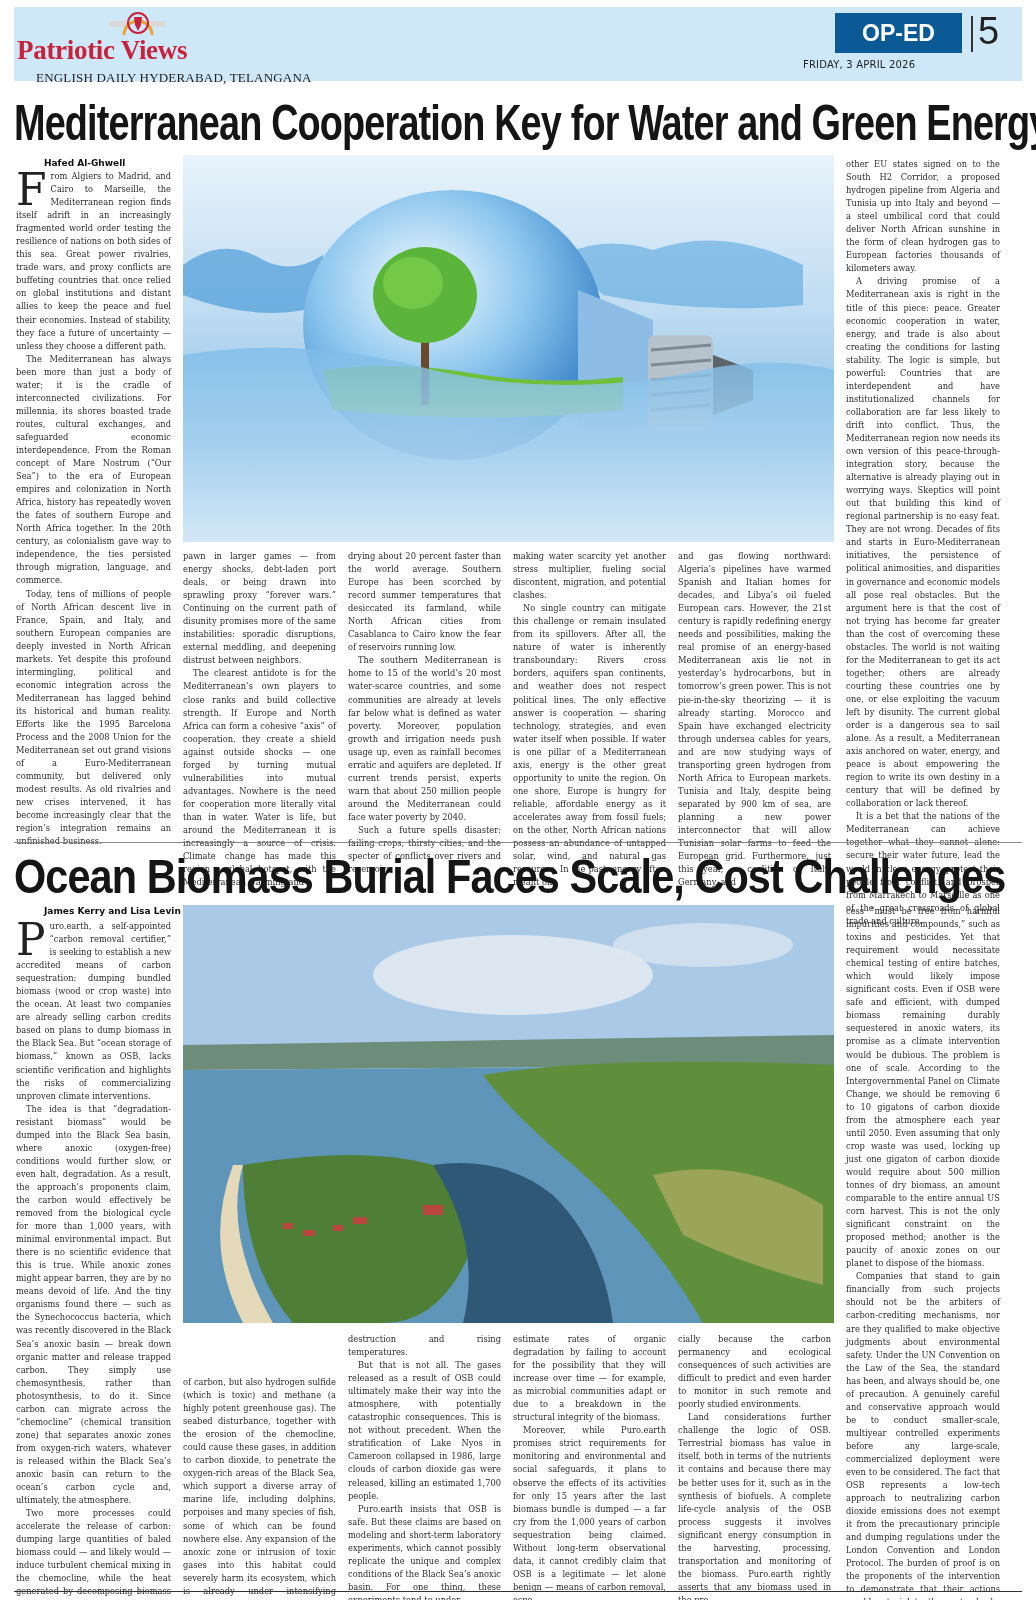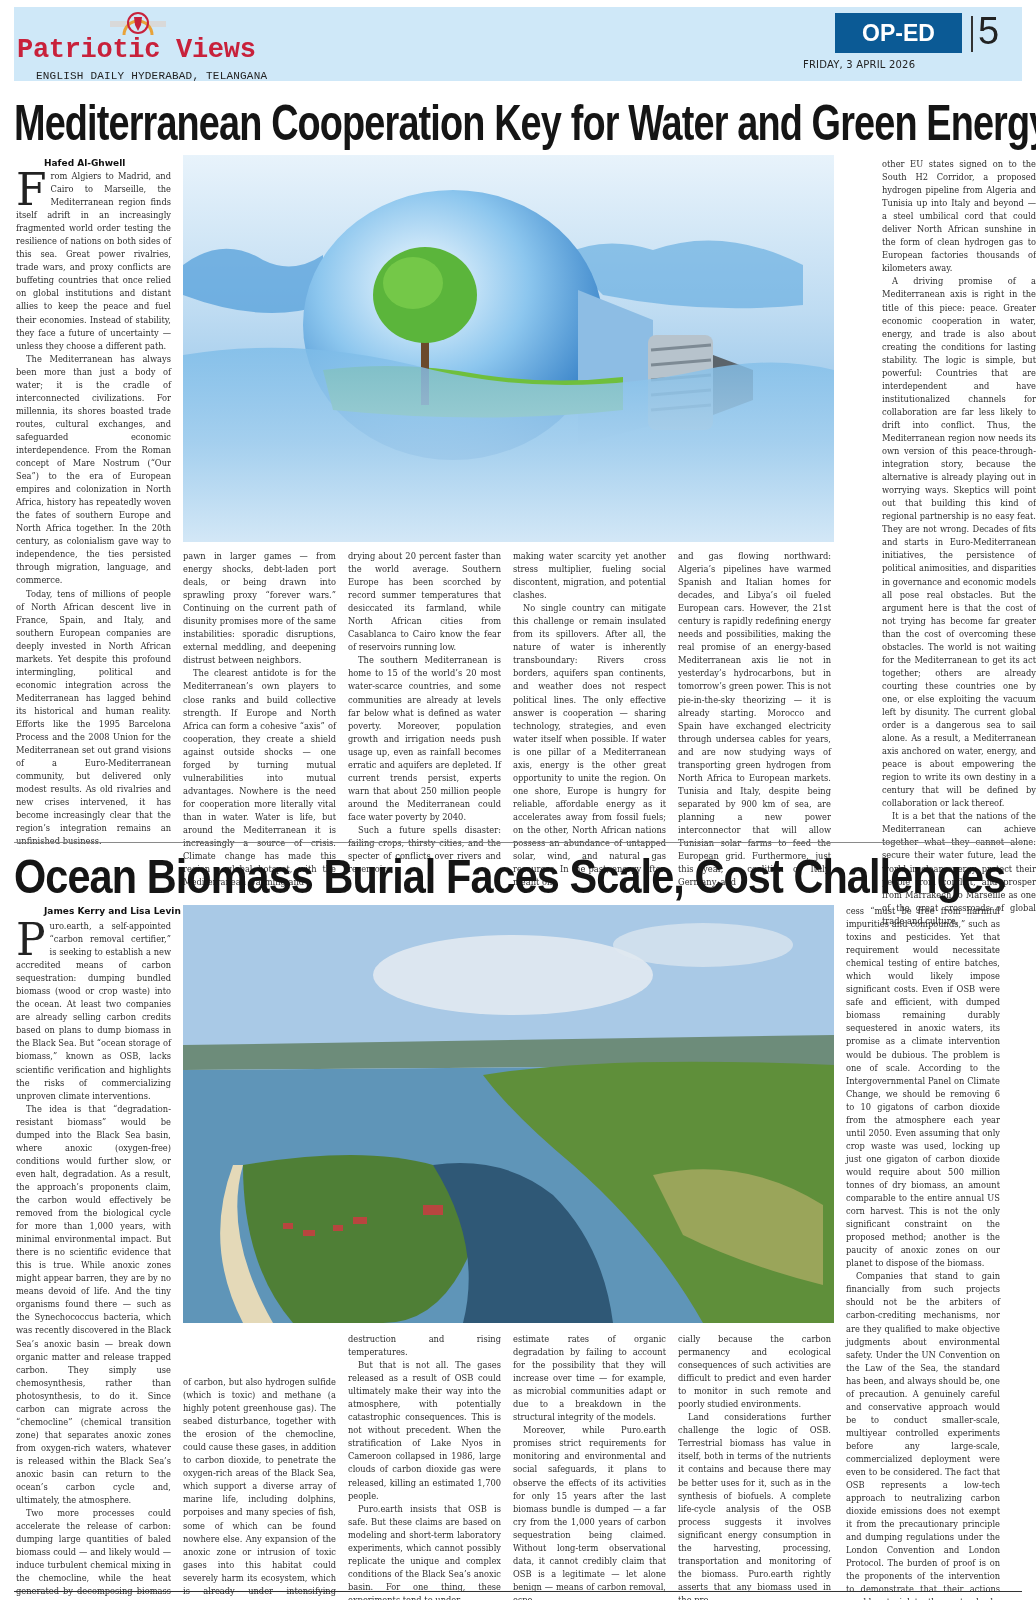--- a/index.html
+++ b/index.html
@@ -1,20 +1,20 @@
 <!DOCTYPE html>
 <html><head>
 <meta charset="utf-8">
 <style>
   html, body { margin: 0; padding: 0; background: #ffffff; }
   body { width: 1036px; height: 1600px; position: relative; overflow: hidden; font-family: "DejaVu Serif", serif; color: #2a2a2a; }
   .masthead { position: absolute; left: 14px; top: 7px; width: 1008px; height: 74px; background: #cfe8f8; }
   .logo-emblem { position: absolute; left: 94px; top: 4px; width: 60px; height: 24px; }
-  .logo-text { position: absolute; left: 3px; top: 28px; font-family: Liberation Mono, monospace; font-weight: bold; font-size: 27px; color: #c8213b; letter-spacing: -0.3px; }
-  .logo-sub { position: absolute; left: 22px; top: 63px; font-family: Liberation Mono, monospace; font-size: 11px; color: #222; letter-spacing: 0.2px; }
+  .logo-text { position: absolute; left: 3px; top: 28px; font-family: Liberation Serif, serif; font-weight: bold; font-size: 27px; color: #c8213b; letter-spacing: -0.3px; }
+  .logo-sub { position: absolute; left: 22px; top: 63px; font-family: Liberation Serif, serif; font-size: 13px; color: #222; letter-spacing: 0.2px; }
   .section-box { position: absolute; left: 821px; top: 6px; width: 127px; height: 40px; background: #0b5a95; color: #fff; font-family: "Liberation Sans", sans-serif; font-weight: bold; font-size: 23px; text-align: center; line-height: 40px; }
   .page-sep { position: absolute; left: 957px; top: 9px; width: 2px; height: 36px; background: #333; }
   .page-num { position: absolute; left: 964px; top: 0px; font-family: "Liberation Sans", sans-serif; font-size: 38px; color: #222; line-height: 48px; }
   .dateline { position: absolute; left: 789px; top: 52px; font-family: "DejaVu Sans", sans-serif; font-size: 10px; color: #222; letter-spacing: 0.2px; }
 
   .headline { position: absolute; left: 14px; width: 1008px; font-family: "Liberation Sans", sans-serif; font-weight: bold; color: #151515; white-space: nowrap; transform-origin: left top; letter-spacing: -1px; }
   .hl1 { top: 94px; font-size: 44px; transform: scaleX(0.86) scaleY(1.15); }
   .hl2 { top: 848px; font-size: 46px; transform: scaleX(0.9) scaleY(1.05); }
 
   .byline { position: absolute; font-family: "DejaVu Sans", sans-serif; font-weight: bold; font-size: 9px; color: #111; padding-left: 28px; }
@@ -99,21 +99,21 @@
   <p>The southern Mediterranean is home to 15 of the world’s 20 most water-scarce countries, and some communities are already at levels far below what is defined as water poverty. Moreover, population growth and irrigation needs push usage up, even as rainfall becomes erratic and aquifers are depleted. If current trends persist, experts warn that about 250 million people around the Mediterranean could face water poverty by 2040.</p>
   <p>Such a future spells disaster: failing crops, thirsty cities, and the specter of conflicts over rivers and reservoirs,</p>
 </div>
 <div class="col" style="left:513px; top:550px; width:153px;">
   <p class="first">making water scarcity yet another stress multiplier, fueling social discontent, migration, and potential clashes.</p>
   <p>No single country can mitigate this challenge or remain insulated from its spillovers. After all, the nature of water is inherently transboundary: Rivers cross borders, aquifers span continents, and weather does not respect political lines. The only effective answer is cooperation — sharing technology, strategies, and even water itself when possible. If water is one pillar of a Mediterranean axis, energy is the other great opportunity to unite the region. On one shore, Europe is hungry for reliable, affordable energy as it accelerates away from fossil fuels; on the other, North African nations possess an abundance of untapped solar, wind, and natural gas resources. In the past, energy often meant oil</p>
 </div>
 <div class="col" style="left:678px; top:550px; width:153px;">
   <p class="first">and gas flowing northward: Algeria’s pipelines have warmed Spanish and Italian homes for decades, and Libya’s oil fueled European cars. However, the 21st century is rapidly redefining energy needs and possibilities, making the real promise of an energy-based Mediterranean axis lie not in yesterday’s hydrocarbons, but in tomorrow’s green power. This is not pie-in-the-sky theorizing — it is already starting. Morocco and Spain have exchanged electricity through undersea cables for years, and are now studying ways of transporting green hydrogen from North Africa to European markets. Tunisia and Italy, despite being separated by 900 km of sea, are planning a new power interconnector that will allow Tunisian solar farms to feed the European grid. Furthermore, just this year, a coalition of Italy, Germany, and</p>
 </div>
-<div class="col" style="left:846px; top:158px; width:154px;margin-left:36px;">
+<div class="col" style="left:846px; top:158px; width:154px;">
   <p class="first">other EU states signed on to the South H2 Corridor, a proposed hydrogen pipeline from Algeria and Tunisia up into Italy and beyond — a steel umbilical cord that could deliver North African sunshine in the form of clean hydrogen gas to European factories thousands of kilometers away.</p>
   <p>A driving promise of a Mediterranean axis is right in the title of this piece: peace. Greater economic cooperation in water, energy, and trade is also about creating the conditions for lasting stability. The logic is simple, but powerful: Countries that are interdependent and have institutionalized channels for collaboration are far less likely to drift into conflict. Thus, the Mediterranean region now needs its own version of this peace-through-integration story, because the alternative is already playing out in worrying ways. Skeptics will point out that building this kind of regional partnership is no easy feat. They are not wrong. Decades of fits and starts in Euro-Mediterranean initiatives, the persistence of political animosities, and disparities in governance and economic models all pose real obstacles. But the argument here is that the cost of not trying has become far greater than the cost of overcoming these obstacles. The world is not waiting for the Mediterranean to get its act together; others are already courting these countries one by one, or else exploiting the vacuum left by disunity. The current global order is a dangerous sea to sail alone. As a result, a Mediterranean axis anchored on water, energy, and peace is about empowering the region to write its own destiny in a century that will be defined by collaboration or lack thereof.</p>
   <p>It is a bet that the nations of the Mediterranean can achieve together what they cannot alone: secure their water future, lead the world in clean energy, protect their people from conflict, and prosper from Marrakech to Marseille as one of the great crossroads of global trade and culture.</p>
 </div>
 
 <div class="rule" style="top:842px;"></div>
 
 <div class="headline hl2">Ocean Biomass Burial Faces Scale, Cost Challenges</div>
 <div class="byline" style="left:16px; top:906px;">James Kerry and Lisa Levin</div>
 
@@ -146,21 +146,21 @@
 </div>
 <div class="col" style="left:183px; top:1376px; width:153px;">
   <p class="first">of carbon, but also hydrogen sulfide (which is toxic) and methane (a highly potent greenhouse gas). The seabed disturbance, together with the erosion of the chemocline, could cause these gases, in addition to carbon dioxide, to penetrate the oxygen-rich areas of the Black Sea, which support a diverse array of marine life, including dolphins, porpoises and many species of fish, some of which can be found nowhere else. Any expansion of the anoxic zone or intrusion of toxic gases into this habitat could severely harm its ecosystem, which is already under intensifying pressure from overfishing, pollution (including chemical, plastic and noise pollution), habitat</p>
 </div>
 <div class="col" style="left:348px; top:1333px; width:153px;">
   <p class="first">destruction and rising temperatures.</p>
   <p>But that is not all. The gases released as a result of OSB could ultimately make their way into the atmosphere, with potentially catastrophic consequences. This is not without precedent. When the stratification of Lake Nyos in Cameroon collapsed in 1986, large clouds of carbon dioxide gas were released, killing an estimated 1,700 people.</p>
   <p>Puro.earth insists that OSB is safe. But these claims are based on modeling and short-term laboratory experiments, which cannot possibly replicate the unique and complex conditions of the Black Sea’s anoxic basin. For one thing, these experiments tend to under-</p>
 </div>
 <div class="col" style="left:513px; top:1333px; width:153px;">
-  <p class="first">estimate rates of organic degradation by failing to account for the possibility that they will increase over time — for example, as microbial communities adapt or due to a breakdown in the structural integrity of the models.</p>
+  <p class="first">estimate rates of organic degradation by failing to account for the possibility that they will increase over time — for example, as microbial communities adapt or due to a breakdown in the structural integrity of the biomass.</p>
   <p>Moreover, while Puro.earth promises strict requirements for monitoring and environmental and social safeguards, it plans to observe the effects of its activities for only 15 years after the last biomass bundle is dumped — a far cry from the 1,000 years of carbon sequestration being claimed. Without long-term observational data, it cannot credibly claim that OSB is a legitimate — let alone benign — means of carbon removal, espe-</p>
 </div>
 <div class="col" style="left:678px; top:1333px; width:153px;">
   <p class="first">cially because the carbon permanency and ecological consequences of such activities are difficult to predict and even harder to monitor in such remote and poorly studied environments.</p>
   <p>Land considerations further challenge the logic of OSB. Terrestrial biomass has value in itself, both in terms of the nutrients it contains and because there may be better uses for it, such as in the synthesis of biofuels. A complete life-cycle analysis of the OSB process suggests it involves significant energy consumption in the harvesting, processing, transportation and monitoring of the biomass. Puro.earth rightly asserts that any biomass used in the pro-</p>
 </div>
 <div class="col" style="left:846px; top:905px; width:154px;">
   <p class="first">cess “must be free from harmful impurities and compounds,” such as toxins and pesticides. Yet that requirement would necessitate chemical testing of entire batches, which would likely impose significant costs. Even if OSB were safe and efficient, with dumped biomass remaining durably sequestered in anoxic waters, its promise as a climate intervention would be dubious. The problem is one of scale. According to the Intergovernmental Panel on Climate Change, we should be removing 6 to 10 gigatons of carbon dioxide from the atmosphere each year until 2050. Even assuming that only crop waste was used, locking up just one gigaton of carbon dioxide would require about 500 million tonnes of dry biomass, an amount comparable to the entire annual US corn harvest. This is not the only significant constraint on the proposed method; another is the paucity of anoxic zones on our planet to dispose of the biomass.</p>
   <p>Companies that stand to gain financially from such projects should not be the arbiters of carbon-crediting mechanisms, nor are they qualified to make objective judgments about environmental safety. Under the UN Convention on the Law of the Sea, the standard has been, and always should be, one of precaution. A genuinely careful and conservative approach would be to conduct smaller-scale, multiyear controlled experiments before any large-scale, commercialized deployment were even to be considered. The fact that OSB represents a low-tech approach to neutralizing carbon dioxide emissions does not exempt it from the precautionary principle and dumping regulations under the London Convention and London Protocol. The burden of proof is on the proponents of the intervention to demonstrate that their actions would not violate these standards. This should be reflected in any permitting decisions about OSB that countries bordering the Black Sea, such as Georgia and Turkiye, might have to make in the coming years.</p>
 </div>

